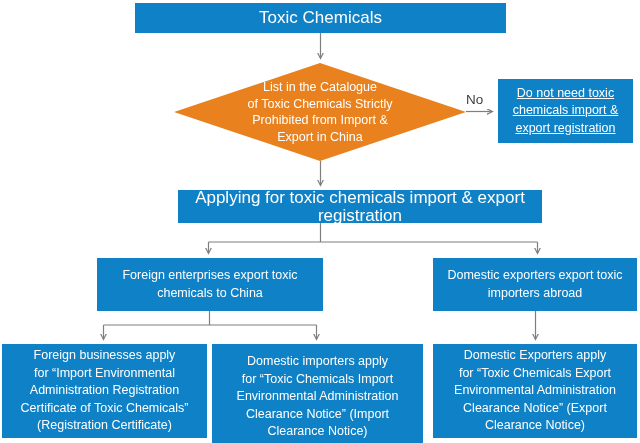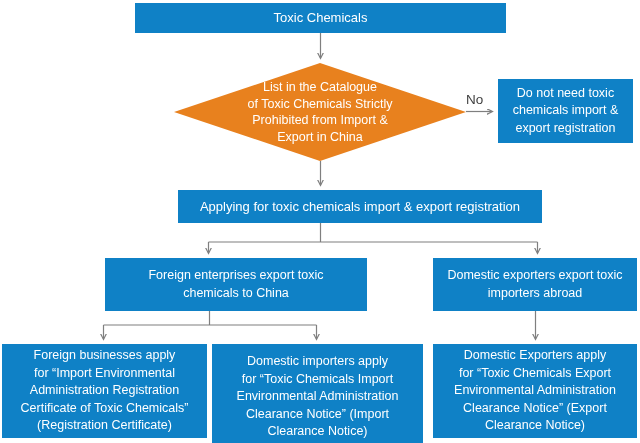--- a/index.html
+++ b/index.html
@@ -21,21 +21,21 @@
     color: #ffffff;
     display: flex;
     align-items: center;
     justify-content: center;
     text-align: center;
     font-size: 12.5px;
     line-height: 17.5px;
     white-space: pre-line;
     box-sizing: border-box;
   }
-  .node.single { font-size: 13px; }
+  .node.single { font-size: 17px; }
   .diamond {
     position: absolute;
     background: #E8811E;
     color: #ffffff;
     display: flex;
     align-items: center;
     justify-content: center;
     text-align: center;
     font-size: 12.5px;
     line-height: 16.5px;
@@ -60,23 +60,23 @@
   }
   svg.connectors path {
     stroke: #7F7F7F;
     stroke-width: 1.2;
     fill: none;
   }
 
   
   #n-start        { left: 135px; top: 3px;   width: 371px; height: 30px; }
   #n-decision     { left: 174px; top: 63px;  width: 292px; height: 98px; }
-  #n-no-result    { left: 498px; top: 79px;  width: 135px; height: 64px; }
+  #n-no-result    { left: 498px; top: 79px;  width: 135px; height: 64px; text-decoration: underline; }
   #n-apply        { left: 138px; top: 190px; width: 364px; height: 33px; margin-left: 40px; }
-  #n-foreign      { left: 97px;  top: 258px; width: 262px; height: 53px; margin-left: 8px; }
+  #n-foreign      { left: 97px;  top: 258px; width: 226px; height: 53px; }
   #n-domestic     { left: 433px; top: 258px; width: 204px; height: 53px; }
   #n-foreign-cert { left: 2px;   top: 344px; width: 205px; height: 94px; }
   #n-import-not   { left: 212px; top: 344px; width: 211px; height: 106px; }
   #n-export-not   { left: 433px; top: 344px; width: 204px; height: 94px; }
 
   #lbl-no  { left: 466px; top: 93px; }
   #lbl-yes { left: 328px; top: 166px; margin-top: 24px; }
 </style>
 </head>
 <body>

